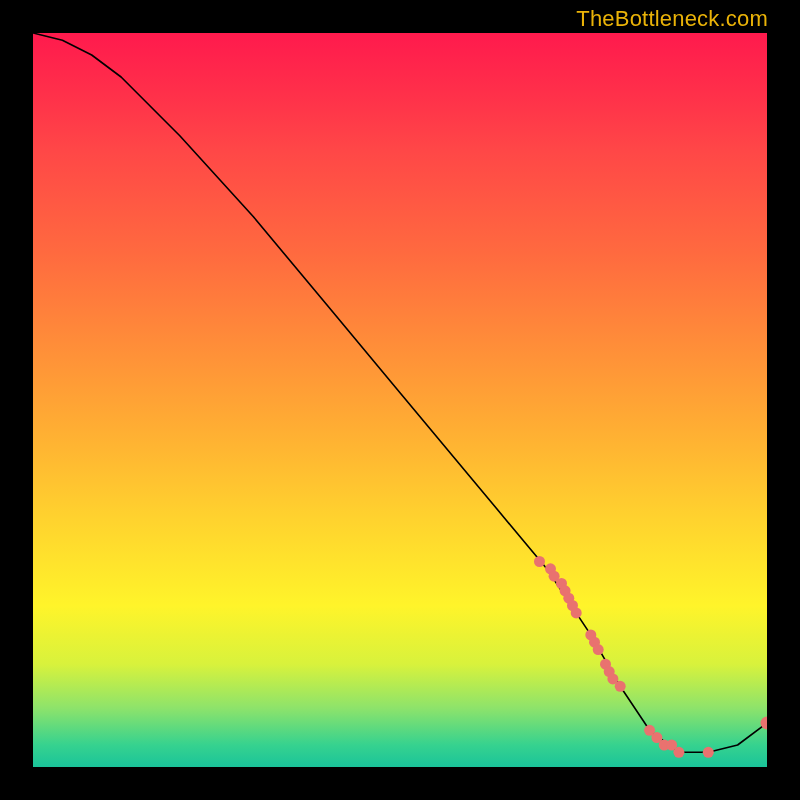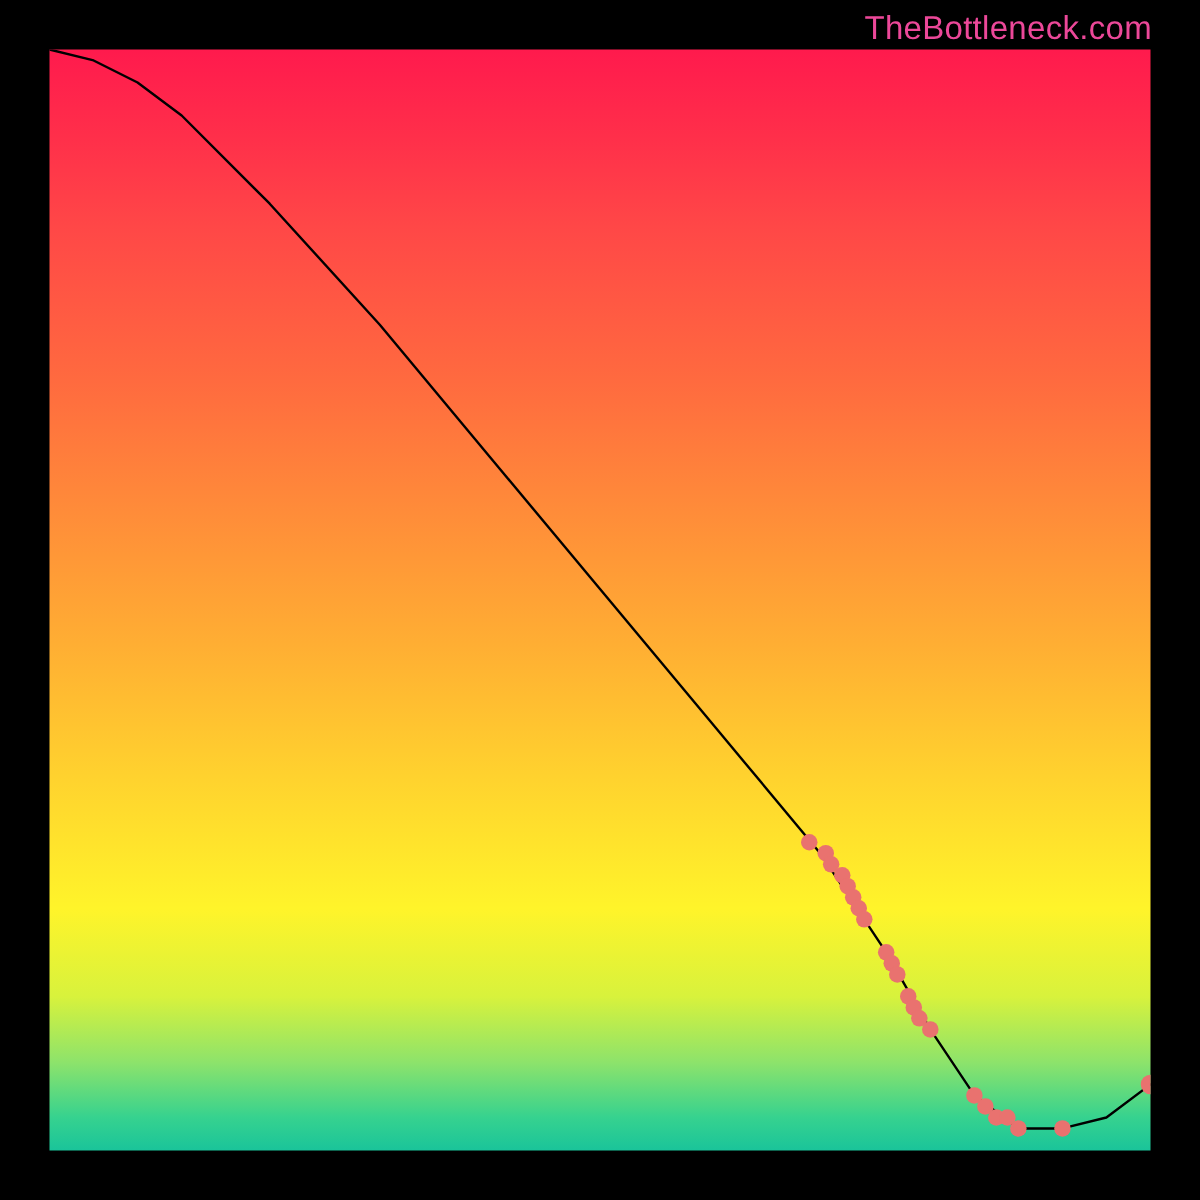--- a/index.html
+++ b/index.html
@@ -41,21 +41,21 @@
   .curve, .dots, .endcap {
     position: absolute;
     left: 0; top: 0;
     width: 734px; height: 734px;
     pointer-events: none;
   }
   .watermark {
     position: absolute;
     top: 6px;
     right: 32px;
-    color: #ec4899;
+    color: #eab308;
     font-size: 22px;
     letter-spacing: 0.2px;
     font-weight: 500;
   }
 </style>
 </head>
 <body>
 
 <div class="stage">
 

